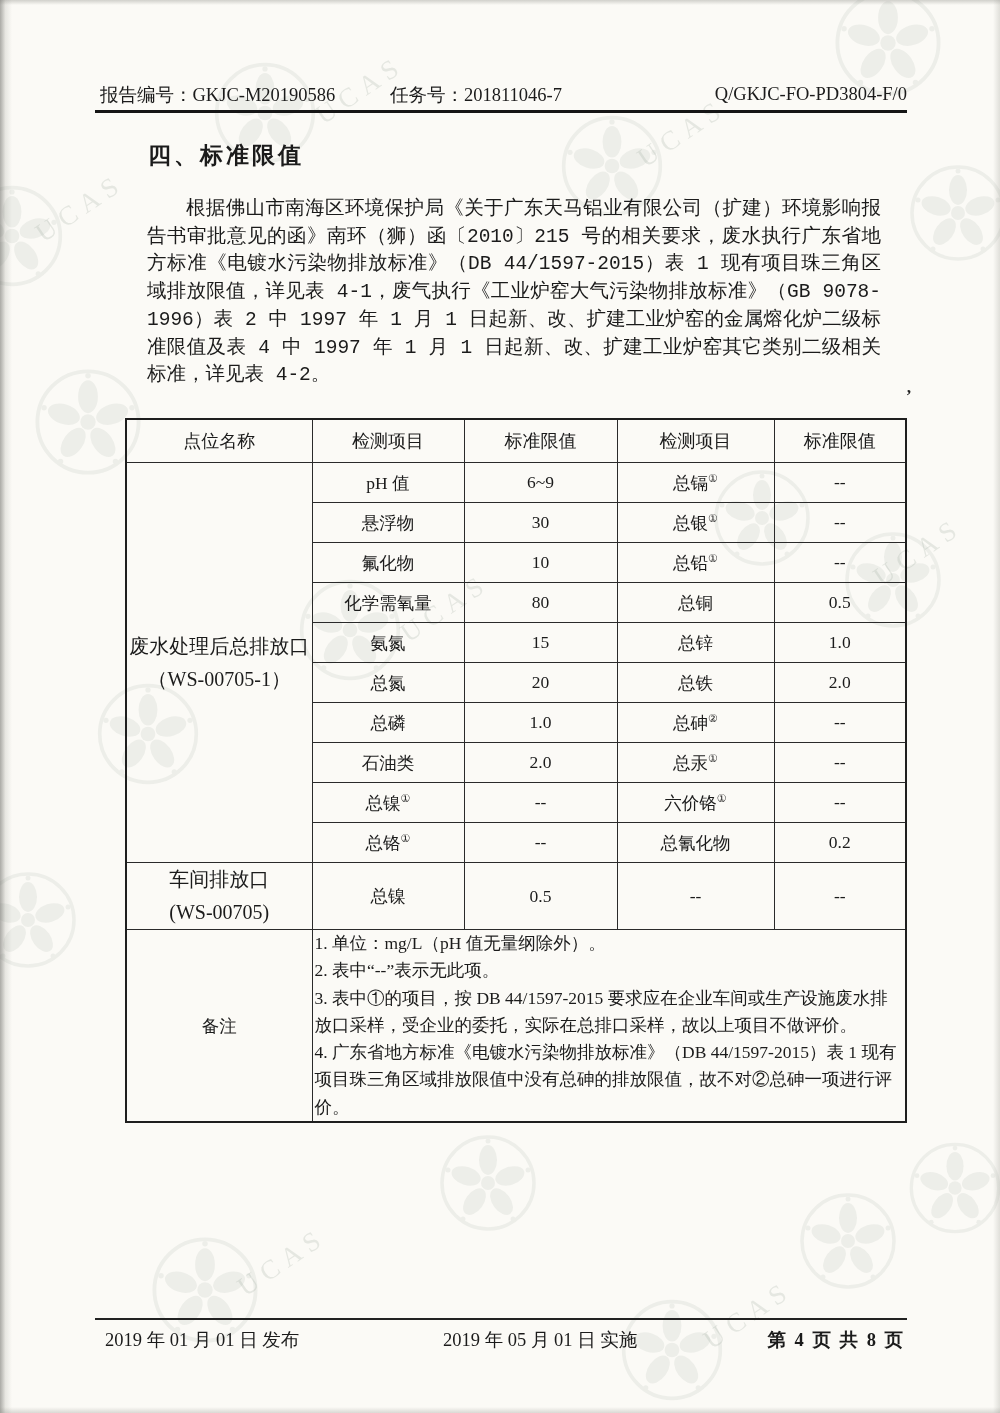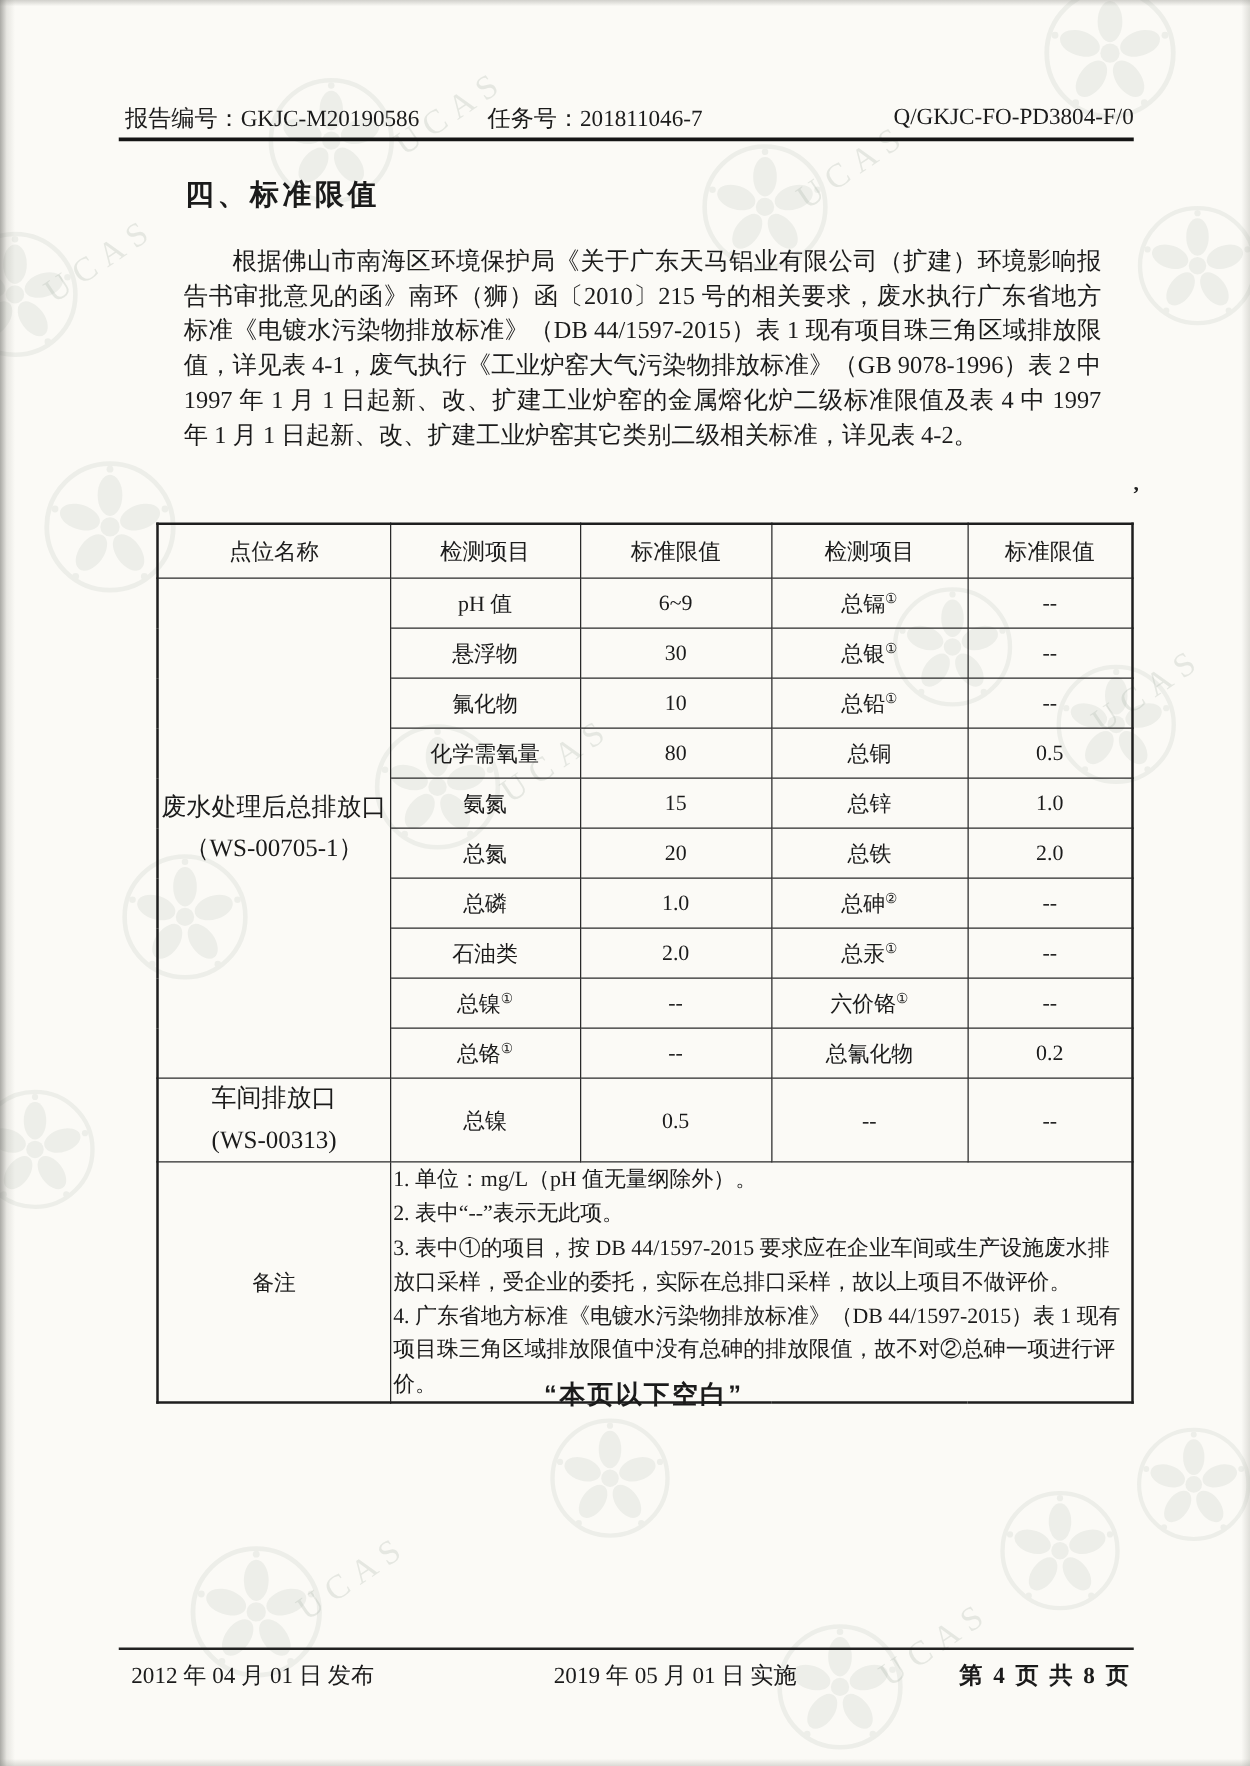--- a/index.html
+++ b/index.html
@@ -34,21 +34,21 @@
   .hdr-report{position:absolute;left:0;top:0;white-space:nowrap;}
   .hdr-task{position:absolute;left:290px;top:0;white-space:nowrap;}
   .hdr-code{position:absolute;right:0;top:2px;white-space:nowrap;text-align:center;}
   .head-rule{position:absolute;top:110px;left:95px;width:812px;height:3px;background:#151515;}
 
   .hei{font-family:"Liberation Sans","DejaVu Sans",sans-serif;font-weight:bold;}
 
   .section-title{position:absolute;top:140px;left:148px;font-size:23px;letter-spacing:3px;}
 
   .para{position:absolute;top:196px;left:147px;width:734px;
-    font-size:19.5px;line-height:27.7px;text-align:justify;text-indent:2em;}
+    font-size:19.5px;line-height:27.7px;text-align:justify;text-indent:2em;font-family:Liberation Mono, monospace;}
 
   .table-caption{position:absolute;top:381px;left:125px;width:780px;
     text-align:center;font-size:19.5px;letter-spacing:1px;}
   .speck{position:absolute;top:386px;left:906px;font-size:17px;font-weight:bold;color:#222;}
 
   table.limits{position:absolute;top:418px;left:125px;width:780px;
     border-collapse:collapse;table-layout:fixed;font-size:17.5px;}
   table.limits td,table.limits th{border:1.6px solid #2a2a2a;text-align:center;
     vertical-align:middle;padding:0 2px;font-weight:normal;}
   table.limits{border:2px solid #1e1e1e;}
@@ -242,44 +242,43 @@
         </tr>
         <tr>
           <td class="data-cell"><span>总铬</span><sup class="mark">①</sup></td>
           <td class="data-cell"><span>--</span></td>
           <td class="data-cell"><span>总氰化物</span><sup class="mark"></sup></td>
           <td class="data-cell"><span>0.2</span></td>
         </tr>
         <tr class="workshop-row">
         <td class="site-cell">
           <div>车间排放口</div>
-          <div>(WS-00313)</div>
+          <div>(WS-00705)</div>
         </td>
         <td class="data-cell">总镍</td>
         <td class="data-cell">0.5</td>
         <td class="data-cell">--</td>
         <td class="data-cell">--</td>
       </tr>
       <tr>
         <td class="hei">备注</td>
         <td class="remarks-cell" colspan="4" id="remarks-box">
             <div class="remark-line">1.  单位：mg/L（pH 值无量纲除外）。</div>
             <div class="remark-line">2.  表中“--”表示无此项。</div>
             <div class="remark-line">3.  表中①的项目，按 DB 44/1597-2015 要求应在企业车间或生产设施废水排放口采样，受企业的委托，实际在总排口采样，故以上项目不做评价。</div>
             <div class="remark-line">4.  广东省地方标准《电镀水污染物排放标准》（DB 44/1597-2015）表 1 现有项目珠三角区域排放限值中没有总砷的排放限值，故不对②总砷一项进行评价。</div>
           </td>
       </tr>
     </tbody>
   </table>
 
-  <div class="blank-note hei">“本页以下空白”</div>
 
   <div class="foot-rule"></div>
   <div class="doc-footer">
-    <div class="ftr-left">2012 年 04 月 01 日  发布</div>
+    <div class="ftr-left">2019 年 01 月 01 日  发布</div>
     <div class="ftr-center">2019 年 05 月 01 日  实施</div>
     <div class="ftr-right">第 4 页 共 8 页</div>
   </div>
 
 </div>
 
 <div class="edge edge-left"></div>
 <div class="edge edge-top"></div>
 <div class="edge edge-right"></div>
 <div class="edge edge-bottom"></div>

